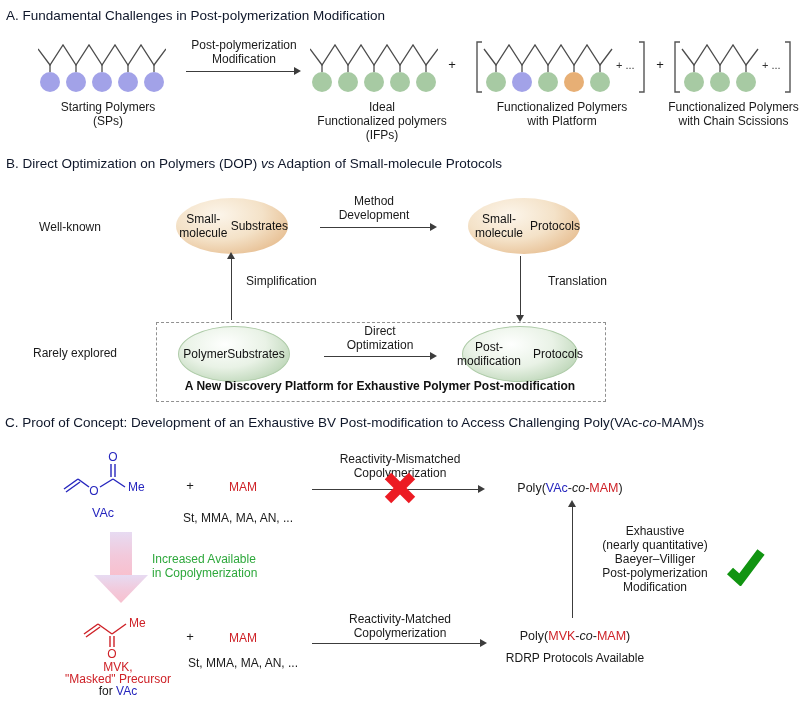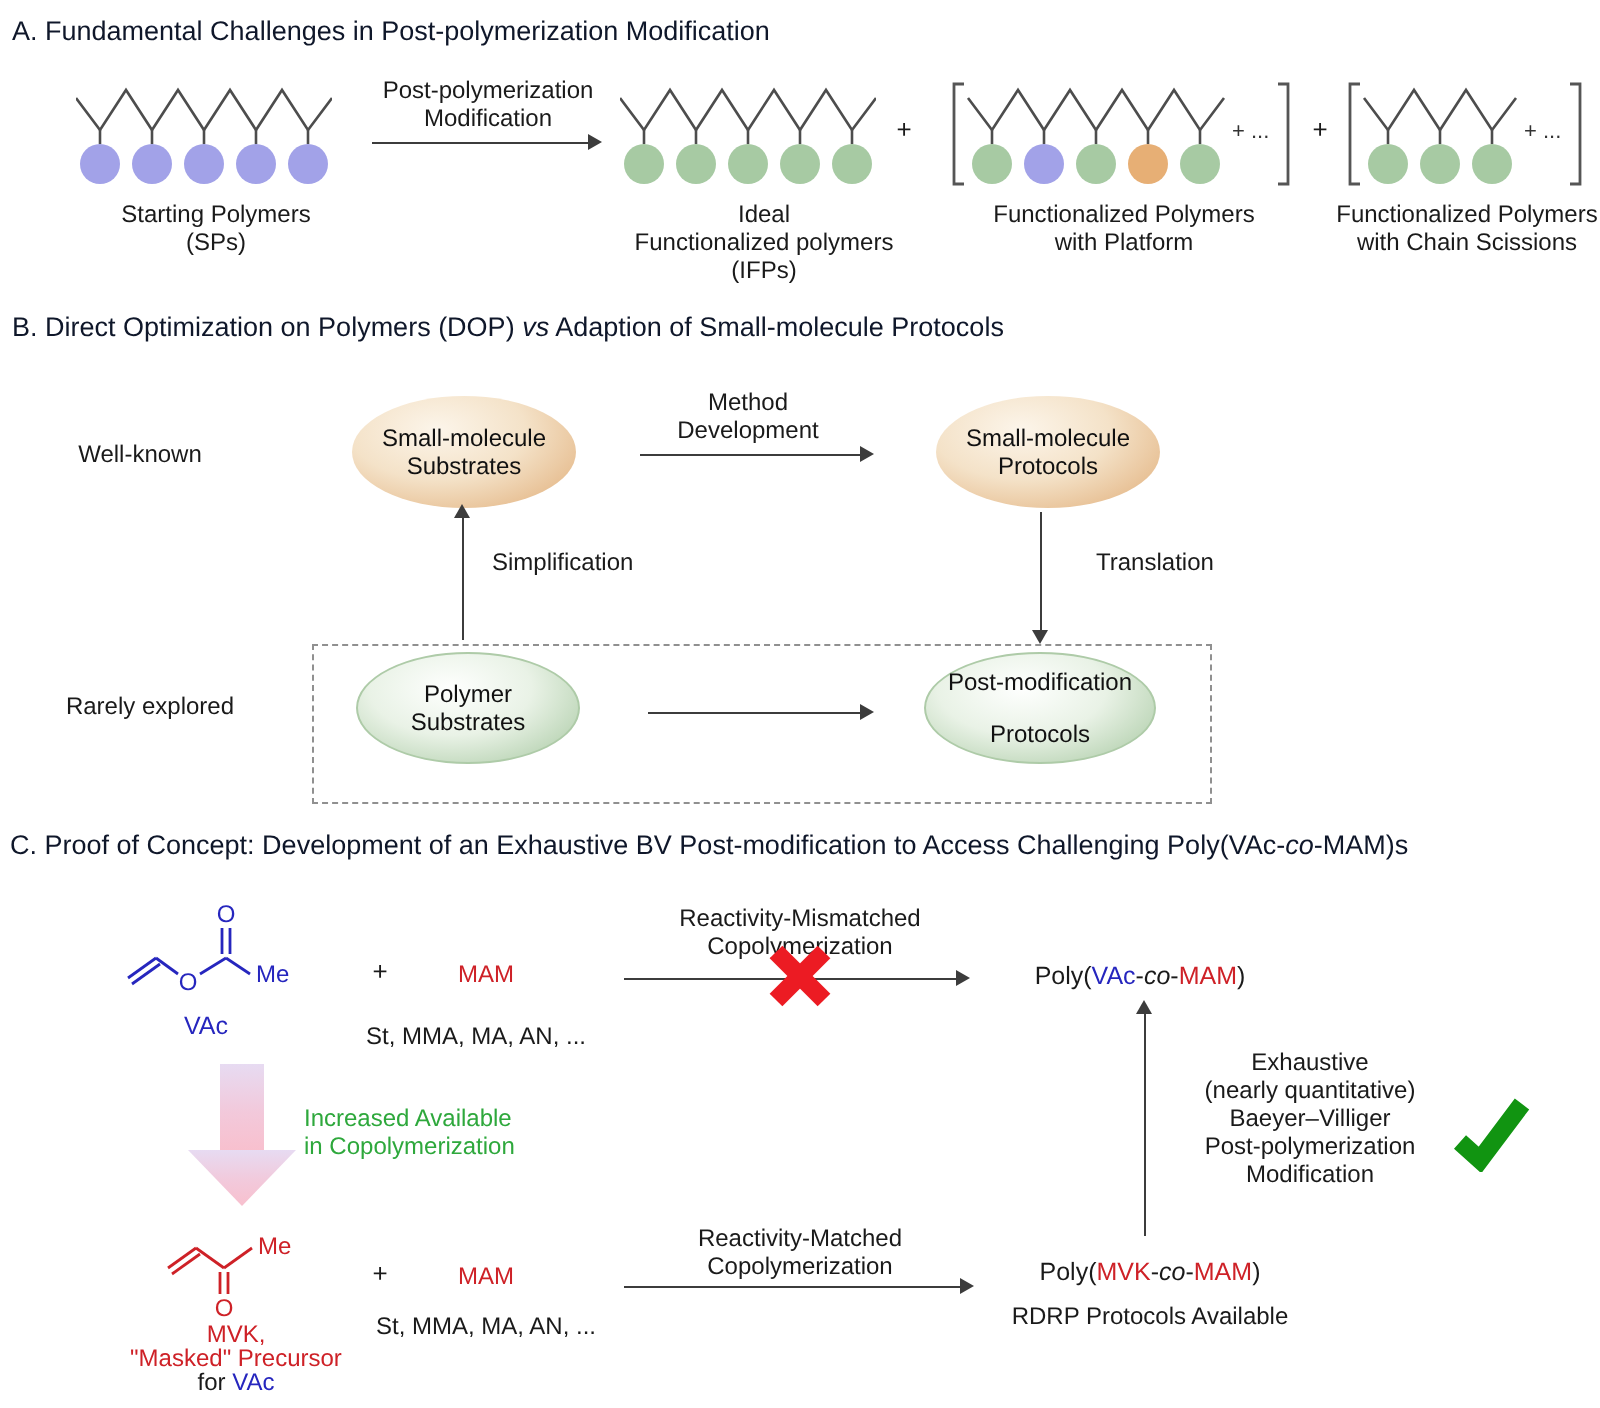--- a/index.html
+++ b/index.html
@@ -7,21 +7,21 @@
        font-family:"Liberation Sans",sans-serif;color:#1a1a1a;}
   .abs{position:absolute;}
   .ptitle{position:absolute;font-size:13.5px;color:#0f172a;white-space:nowrap;}
   .lbl{position:absolute;font-size:12px;line-height:14px;text-align:center;color:#1a1a1a;}
   .hline{position:absolute;height:0;border-top:1.3px solid #3c3c3c;}
   .vline{position:absolute;width:0;border-left:1.3px solid #3c3c3c;}
   .ah{position:absolute;width:0;height:0;}
   .ah.right{border-top:4px solid transparent;border-bottom:4px solid transparent;border-left:7px solid #3c3c3c;}
   .ah.up{border-left:4px solid transparent;border-right:4px solid transparent;border-bottom:7px solid #3c3c3c;}
   .ah.down{border-left:4px solid transparent;border-right:4px solid transparent;border-top:7px solid #3c3c3c;}
-  .ell{position:absolute;border-radius:50%;display:flex;flex-direction:column;align-items:center;
+  .ell{position:absolute;border-radius:50%;display:flex;flex-direction:row;align-items:center;
        justify-content:center;font-size:12px;line-height:14px;text-align:center;color:#111;}
   .ell.tan{background:radial-gradient(ellipse at 38% 30%, #FCF5EA 0%, #F4E2C8 45%, #E0AC76 100%);}
   .ell.green{background:radial-gradient(ellipse at 42% 32%, #FEFFFE 0%, #E9F2E6 45%, #A5C79F 100%);
              border:1px solid #AECBA8;}
   .dashedbox{position:absolute;border:1.6px dashed #909090;}
   .boxcap{position:absolute;font-size:12px;font-weight:bold;text-align:center;color:#111;}
   .ital{font-style:italic;}
   .blue{color:var(--vac-blue);}
   .red{color:var(--mam-red);}
   .grntxt{color:var(--text-green);}
@@ -159,28 +159,33 @@
   <div class="lbl" style="left:548px;top:274px;width:80px;text-align:left;">Translation</div>
 
   <div class="dashedbox" style="left:156px;top:322px;width:448px;height:78px;"></div>
   <div class="lbl" style="left:20px;top:346px;width:110px;">Rarely explored</div>
 
   <div class="ell green" style="left:178px;top:326px;width:110px;height:54px;">
     <div>Polymer</div>
     <div>Substrates</div>
   </div>
 
+  <div class="lbl" style="left:318px;top:324px;width:124px;">
+    <div>Direct</div>
+    <div>Optimization</div>
+  </div>
   <div class="hline" style="left:324px;top:356px;width:106px;"></div>
   <div class="ah right" style="left:430px;top:352px;"></div>
 
   <div class="ell green" style="left:462px;top:326px;width:114px;height:54px;gap:12px;">
     <div>Post-modification</div>
     <div>Protocols</div>
   </div>
 
+  <div class="boxcap" style="left:158px;top:379px;width:444px;">A New Discovery Platform for Exhaustive Polymer Post-modification</div>
 
   <div class="ptitle" style="left:5px;top:415px;">
     <span>C. Proof of Concept: Development of an Exhaustive BV Post-modification to Access Challenging Poly(VAc-</span><span class="ital">co</span><span>-MAM)s</span>
   </div>
 
   <svg class="abs struct" style="left:62px;top:448px;" width="92" height="56" viewBox="0 0 92 56">
     <line class="vacstroke" x1="2" y1="41" x2="16" y2="31"></line>
     <line class="vacstroke" x1="4" y1="44" x2="18" y2="34"></line>
     <line class="vacstroke" x1="16" y1="31" x2="27" y2="39"></line>
     <text class="vacfill" x="32" y="47" font-size="12" text-anchor="middle">O</text>

